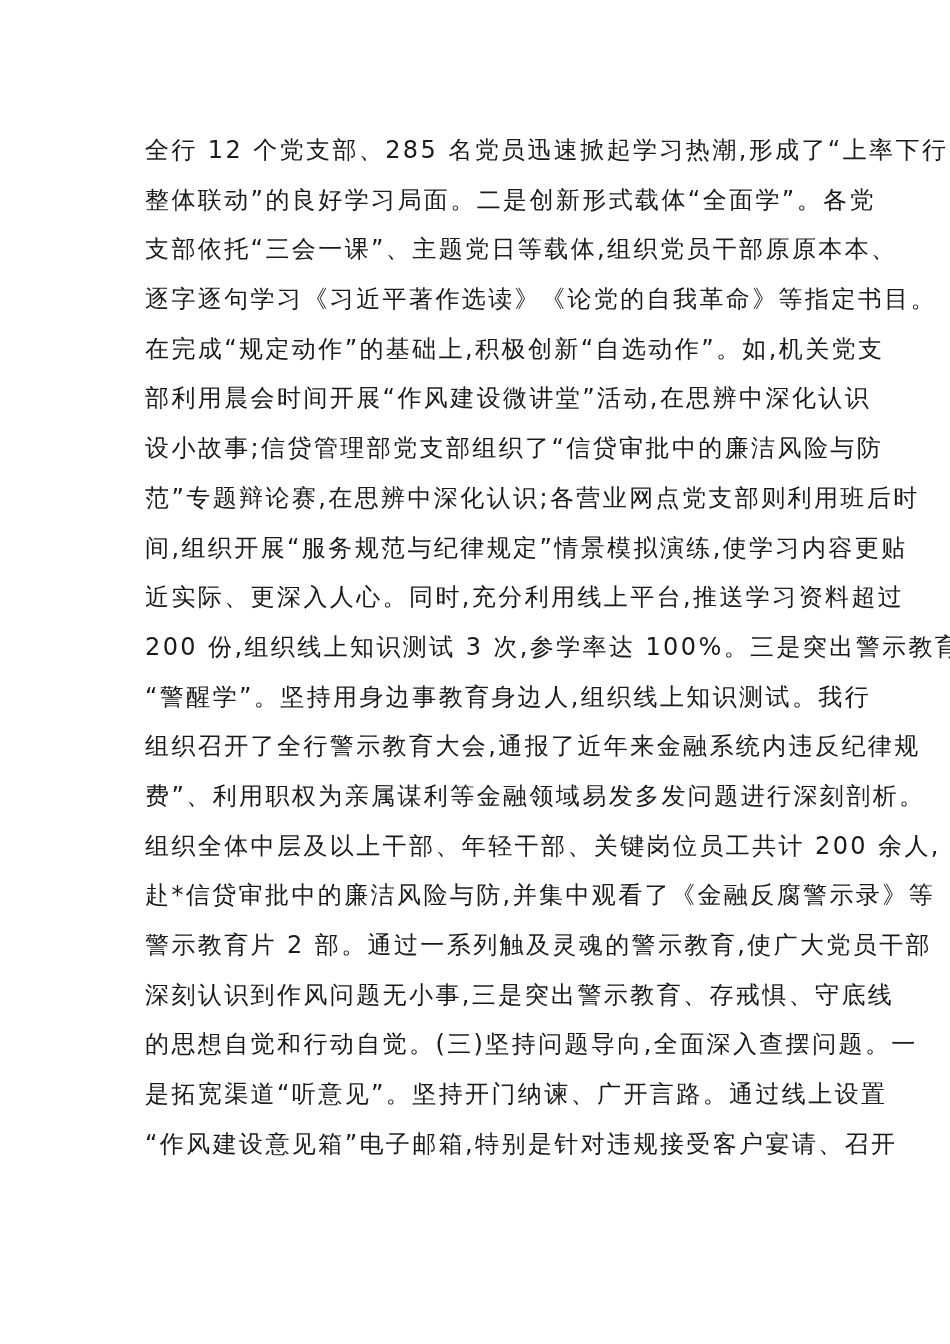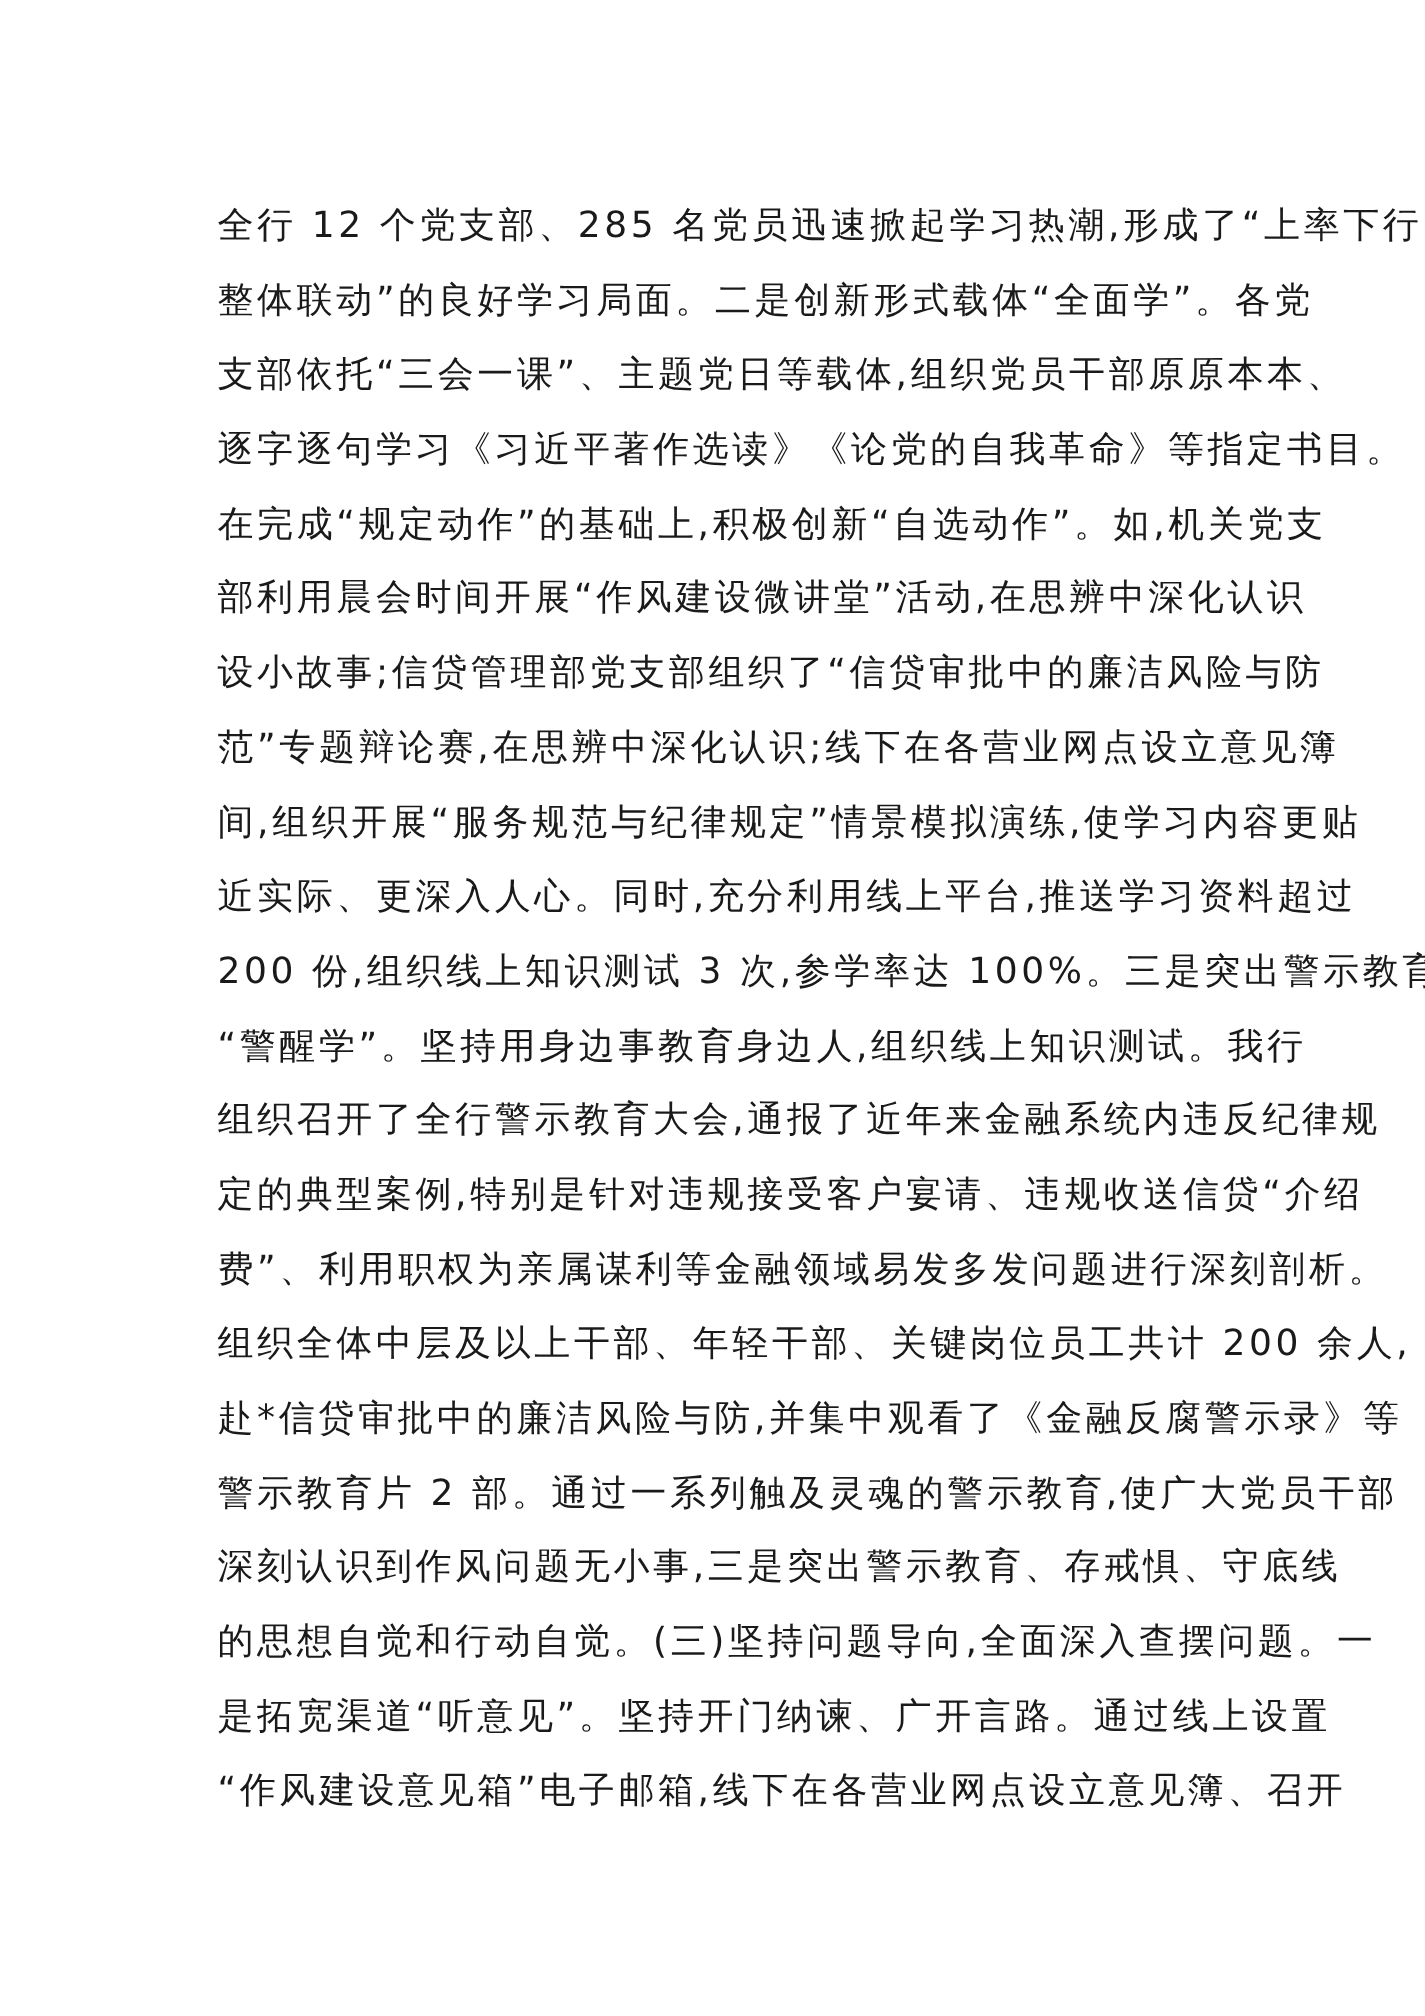--- a/index.html
+++ b/index.html
@@ -22,29 +22,28 @@
 
 <div class="page">
   <div class="body-text">
     <div class="line">全行 12 个党支部、285 名党员迅速掀起学习热潮,形成了“上率下行、</div>
     <div class="line">整体联动”的良好学习局面。二是创新形式载体“全面学”。各党</div>
     <div class="line">支部依托“三会一课”、主题党日等载体,组织党员干部原原本本、</div>
     <div class="line">逐字逐句学习《习近平著作选读》《论党的自我革命》等指定书目。</div>
     <div class="line">在完成“规定动作”的基础上,积极创新“自选动作”。如,机关党支</div>
     <div class="line">部利用晨会时间开展“作风建设微讲堂”活动,在思辨中深化认识</div>
     <div class="line">设小故事;信贷管理部党支部组织了“信贷审批中的廉洁风险与防</div>
-    <div class="line">范”专题辩论赛,在思辨中深化认识;线下在各营业网点设立意见簿</div>
+    <div class="line">范”专题辩论赛,在思辨中深化认识;各营业网点党支部则利用班后时</div>
     <div class="line">间,组织开展“服务规范与纪律规定”情景模拟演练,使学习内容更贴</div>
     <div class="line">近实际、更深入人心。同时,充分利用线上平台,推送学习资料超过</div>
     <div class="line">200 份,组织线上知识测试 3 次,参学率达 100%。三是突出警示教育</div>
     <div class="line">“警醒学”。坚持用身边事教育身边人,组织线上知识测试。我行</div>
     <div class="line">组织召开了全行警示教育大会,通报了近年来金融系统内违反纪律规</div>
-    <div class="line">定的典型案例,特别是针对违规接受客户宴请、违规收送信贷“介绍</div>
     <div class="line">费”、利用职权为亲属谋利等金融领域易发多发问题进行深刻剖析。</div>
     <div class="line">组织全体中层及以上干部、年轻干部、关键岗位员工共计 200 余人,</div>
     <div class="line">赴*信贷审批中的廉洁风险与防,并集中观看了《金融反腐警示录》等</div>
     <div class="line">警示教育片 2 部。通过一系列触及灵魂的警示教育,使广大党员干部</div>
     <div class="line">深刻认识到作风问题无小事,三是突出警示教育、存戒惧、守底线</div>
     <div class="line">的思想自觉和行动自觉。(三)坚持问题导向,全面深入查摆问题。一</div>
     <div class="line">是拓宽渠道“听意见”。坚持开门纳谏、广开言路。通过线上设置</div>
-    <div class="line">“作风建设意见箱”电子邮箱,线下在各营业网点设立意见簿、召开</div>
+    <div class="line">“作风建设意见箱”电子邮箱,特别是针对违规接受客户宴请、召开</div>
   </div>
 </div>
 
 </body></html>

